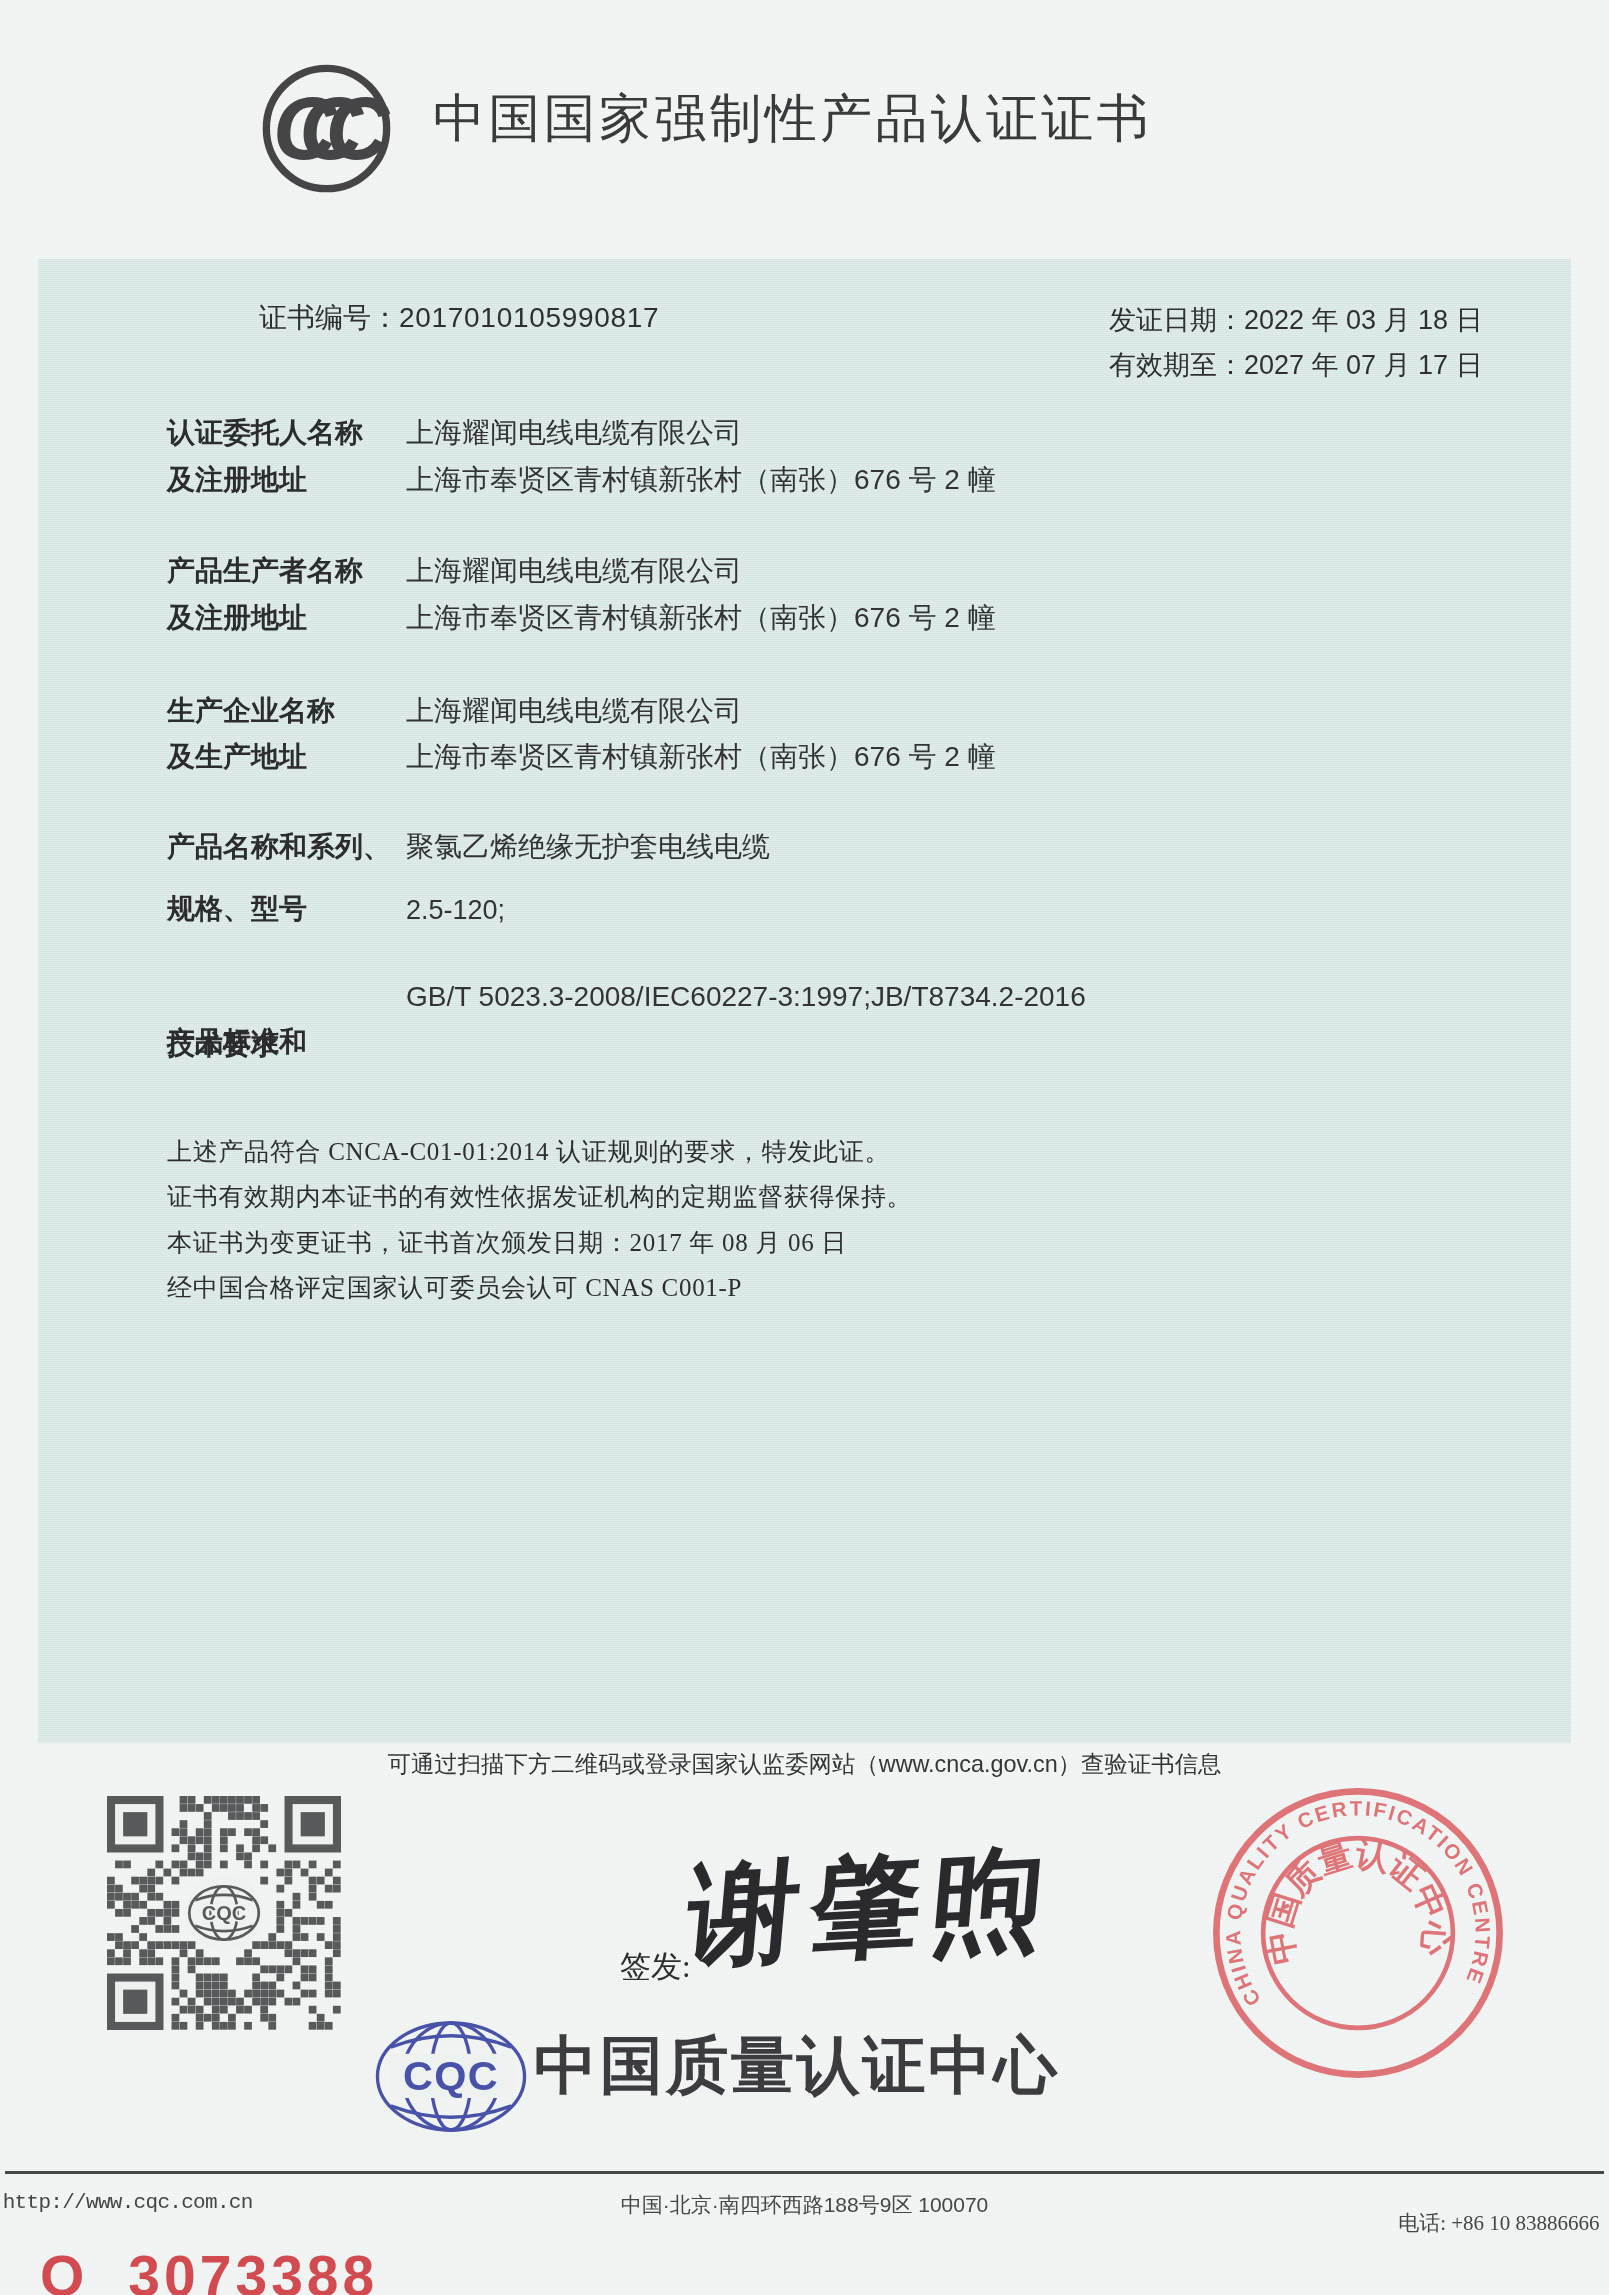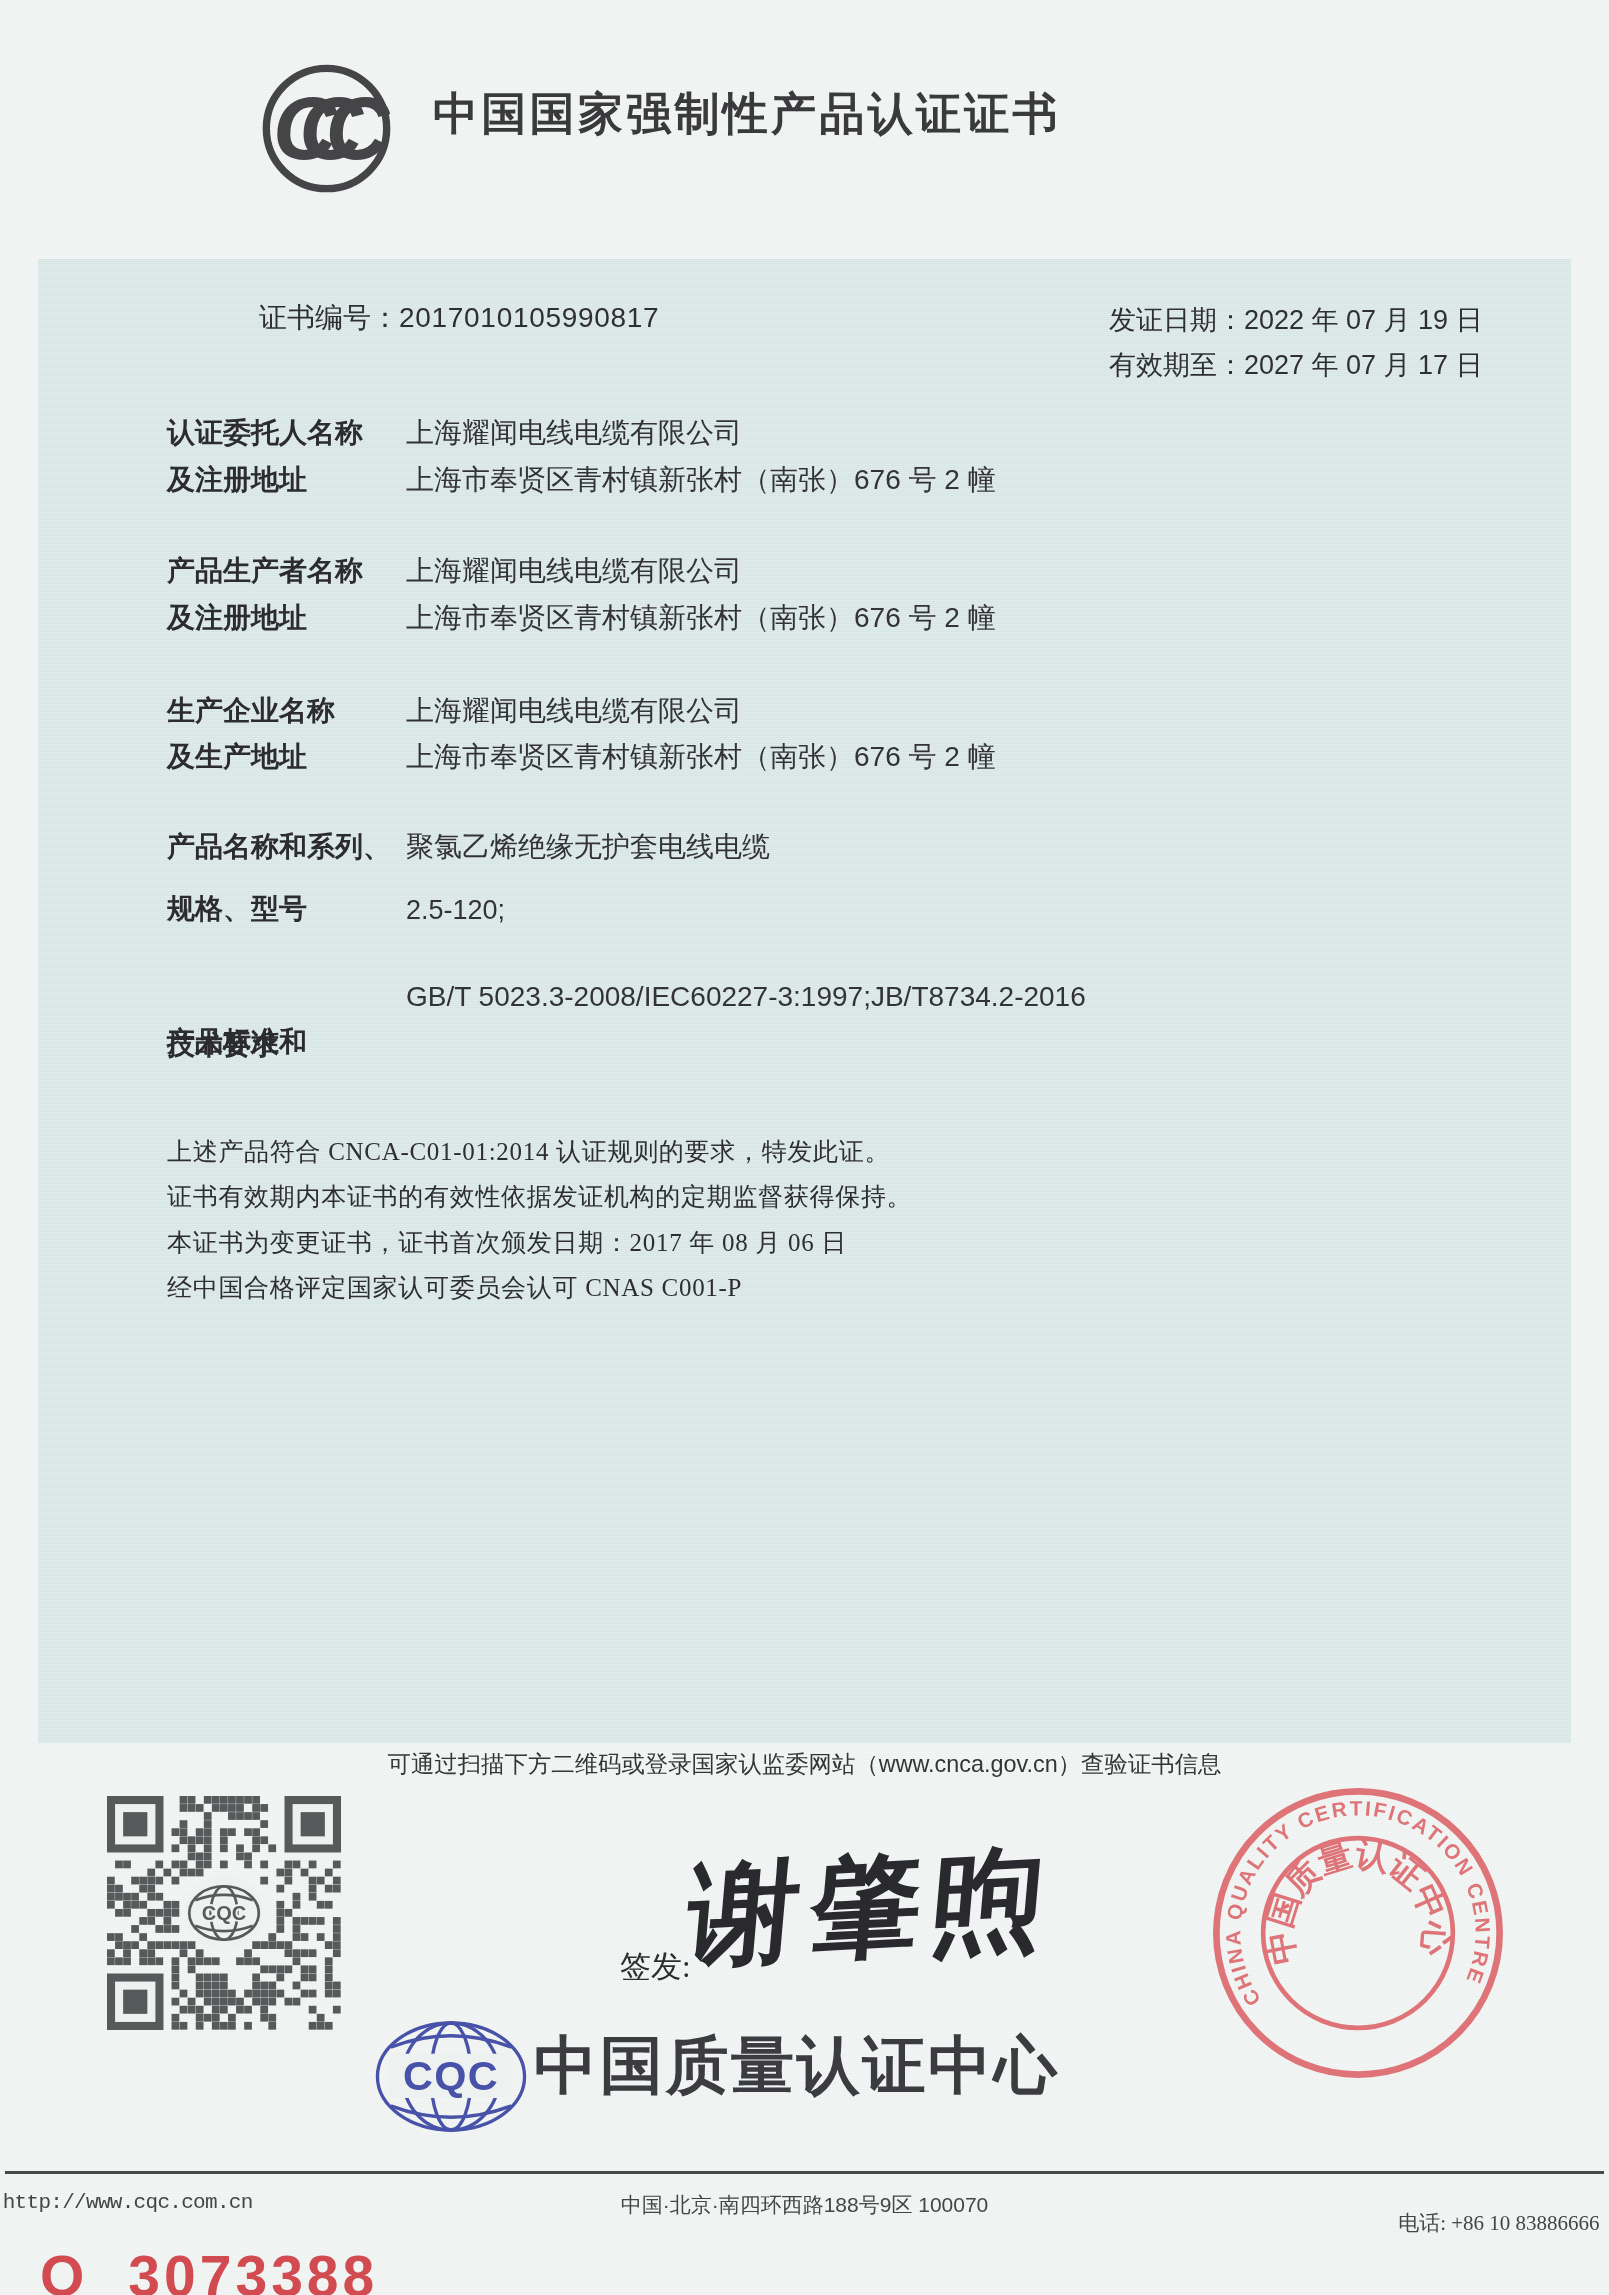--- a/index.html
+++ b/index.html
@@ -12,21 +12,21 @@
   }
   .panel{
     position:absolute;left:38px;top:259px;width:1533px;height:1484px;
     background:#d7e6e5;
     background-image:repeating-linear-gradient(0deg, rgba(255,255,255,.22) 0 0.7px, rgba(0,0,0,0) 0.7px 2px);
   }
   .abs{position:absolute;}
   .hei{font-family:"Liberation Sans","DejaVu Sans",sans-serif;}
   .kai{font-family:"Liberation Serif","DejaVu Serif",serif;margin-top:18px;}
   .title{
-    left:433px;top:84px;font-size:45px;font-weight:700;letter-spacing:3.3px;
+    left:433px;top:84px;font-size:52px;font-weight:400;letter-spacing:3.3px;
     color:#3a3a3d;white-space:nowrap;
   }
   .certline{left:259px;top:299px;font-size:28px;color:#2f2f33;}
   .certline .num{font-family:"Liberation Sans","DejaVu Sans",sans-serif;letter-spacing:0.7px;}
   .dateline{left:1109px;font-size:27px;color:#2f2f33;white-space:nowrap;}
   .flabel{left:167px;font-size:28px;font-weight:700;color:#2c2c30;white-space:nowrap;}
   .fvalue{left:406px;font-size:28px;font-weight:400;color:#333336;white-space:nowrap;}
   .stmt{left:167px;font-size:25px;color:#2e2e31;white-space:nowrap;letter-spacing:0.7px;}
   .note{left:0;width:1609px;text-align:center;top:1748px;font-size:23.4px;color:#353538;}
   .sign-label{left:620px;top:1928px;font-size:31px;color:#2e2e31;}
@@ -57,21 +57,21 @@
       <circle cx="98" cy="98" r="90" fill="none" stroke="#454548" stroke-width="11"></circle>
       <text x="18" y="143" font-size="132" font-weight="700" fill="#454548" letter-spacing="-56" style="font-style:italic">CCC</text>
     </svg>
   </div>
   <div class="abs title hei">中国国家强制性产品认证证书</div>
 
   <div class="abs certline">
     <span class="kai">证书编号：</span><span class="num">2017010105990817</span>
   </div>
   <div class="abs dateline" style="top:302px;">
-    <span class="kai">发证日期：</span><span>2022 年 07 月 19 日</span>
+    <span class="kai">发证日期：</span><span>2022 年 03 月 18 日</span>
   </div>
   <div class="abs dateline" style="top:347px;">
     <span class="kai">有效期至：</span><span>2027 年 07 月 17 日</span>
   </div>
 
   <div class="abs flabel" style="top:414px;">认证委托人名称</div>
   <div class="abs fvalue" style="top:414px;">上海耀闻电线电缆有限公司</div>
   <div class="abs flabel" style="top:461px;">及注册地址</div>
   <div class="abs fvalue" style="top:461px;">上海市奉贤区青村镇新张村（南张）676 号 2 幢</div>
 

